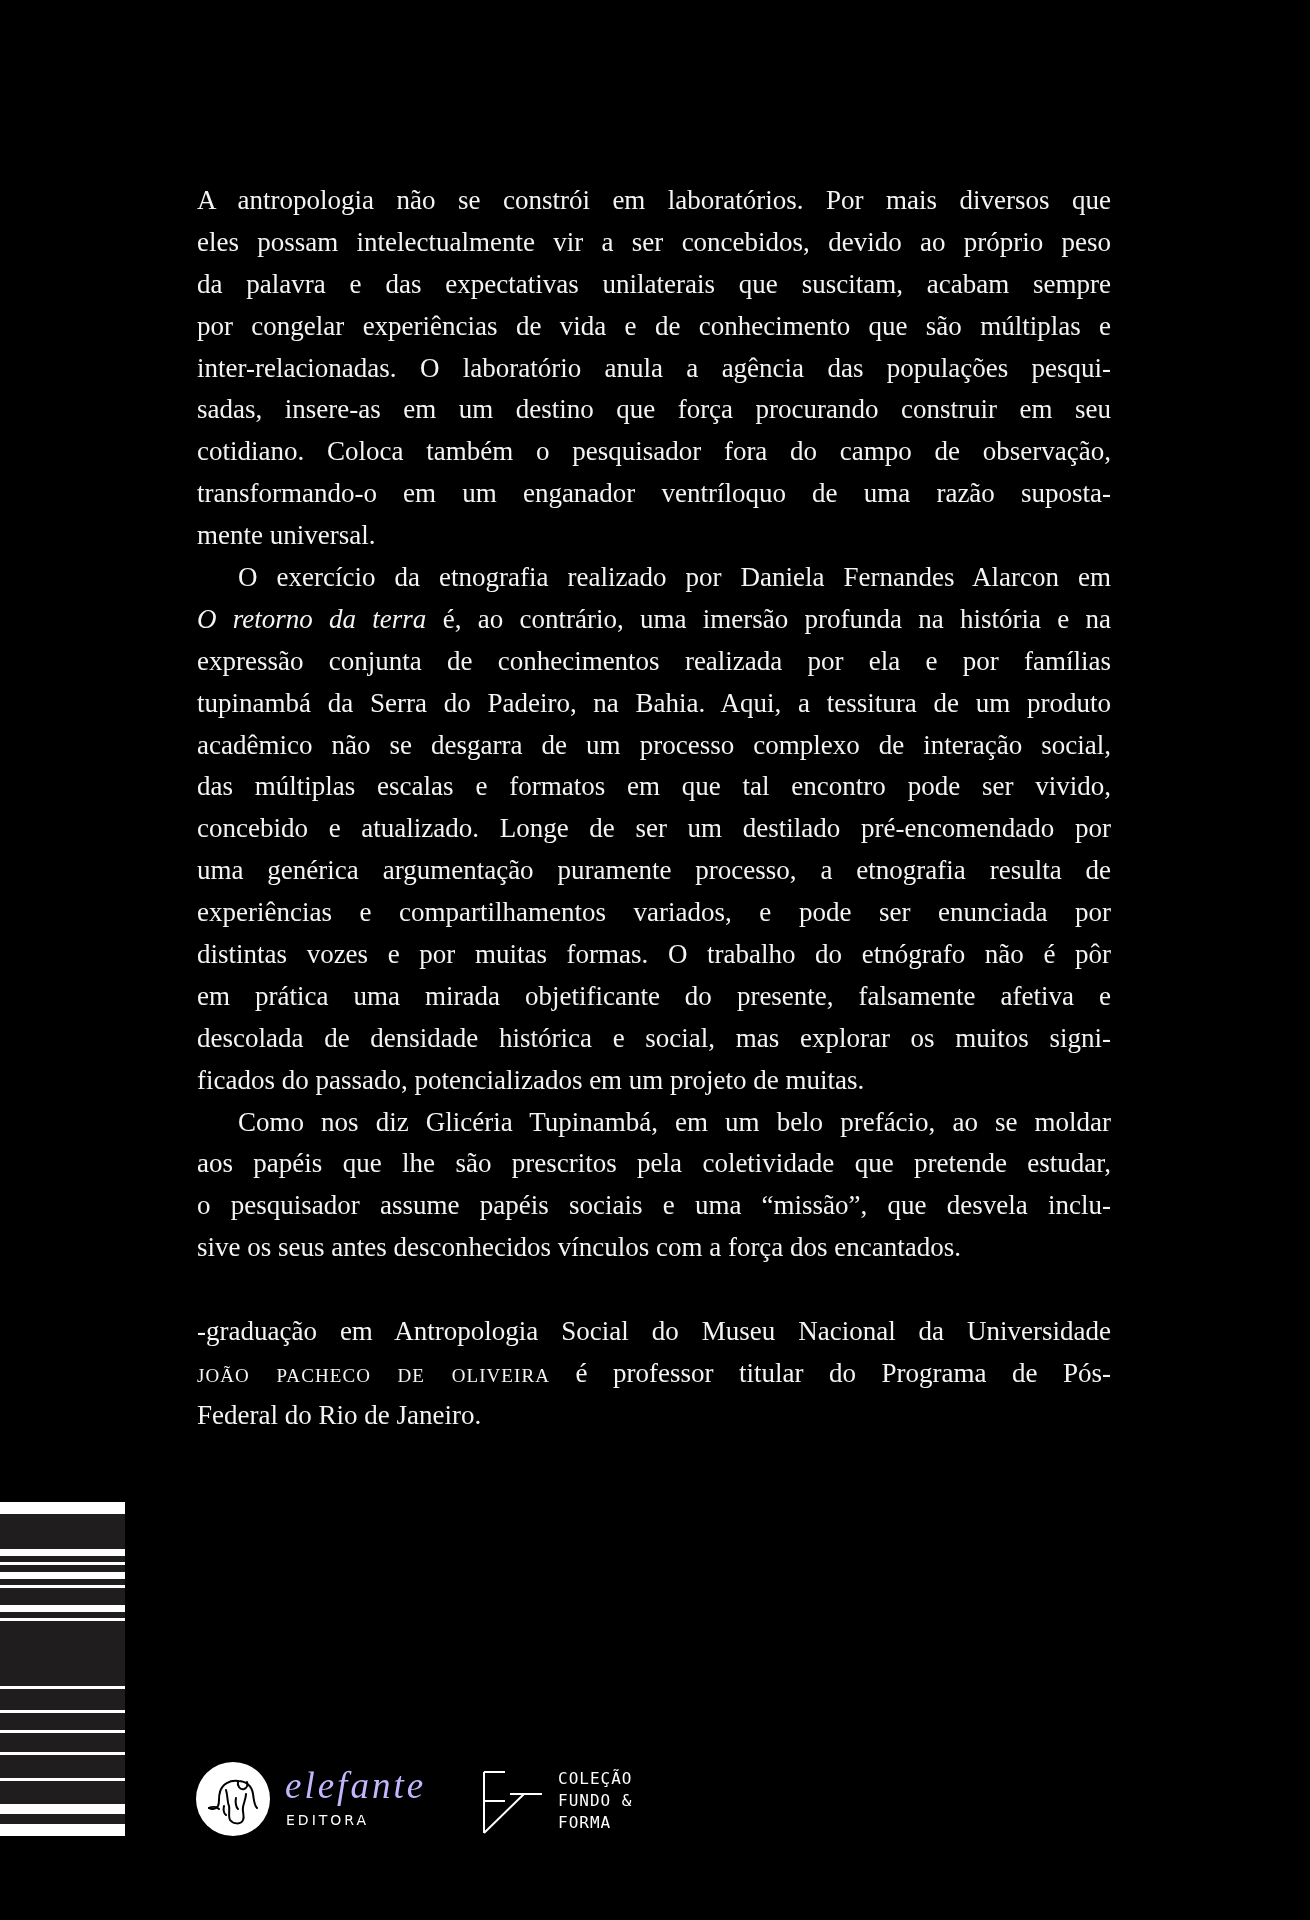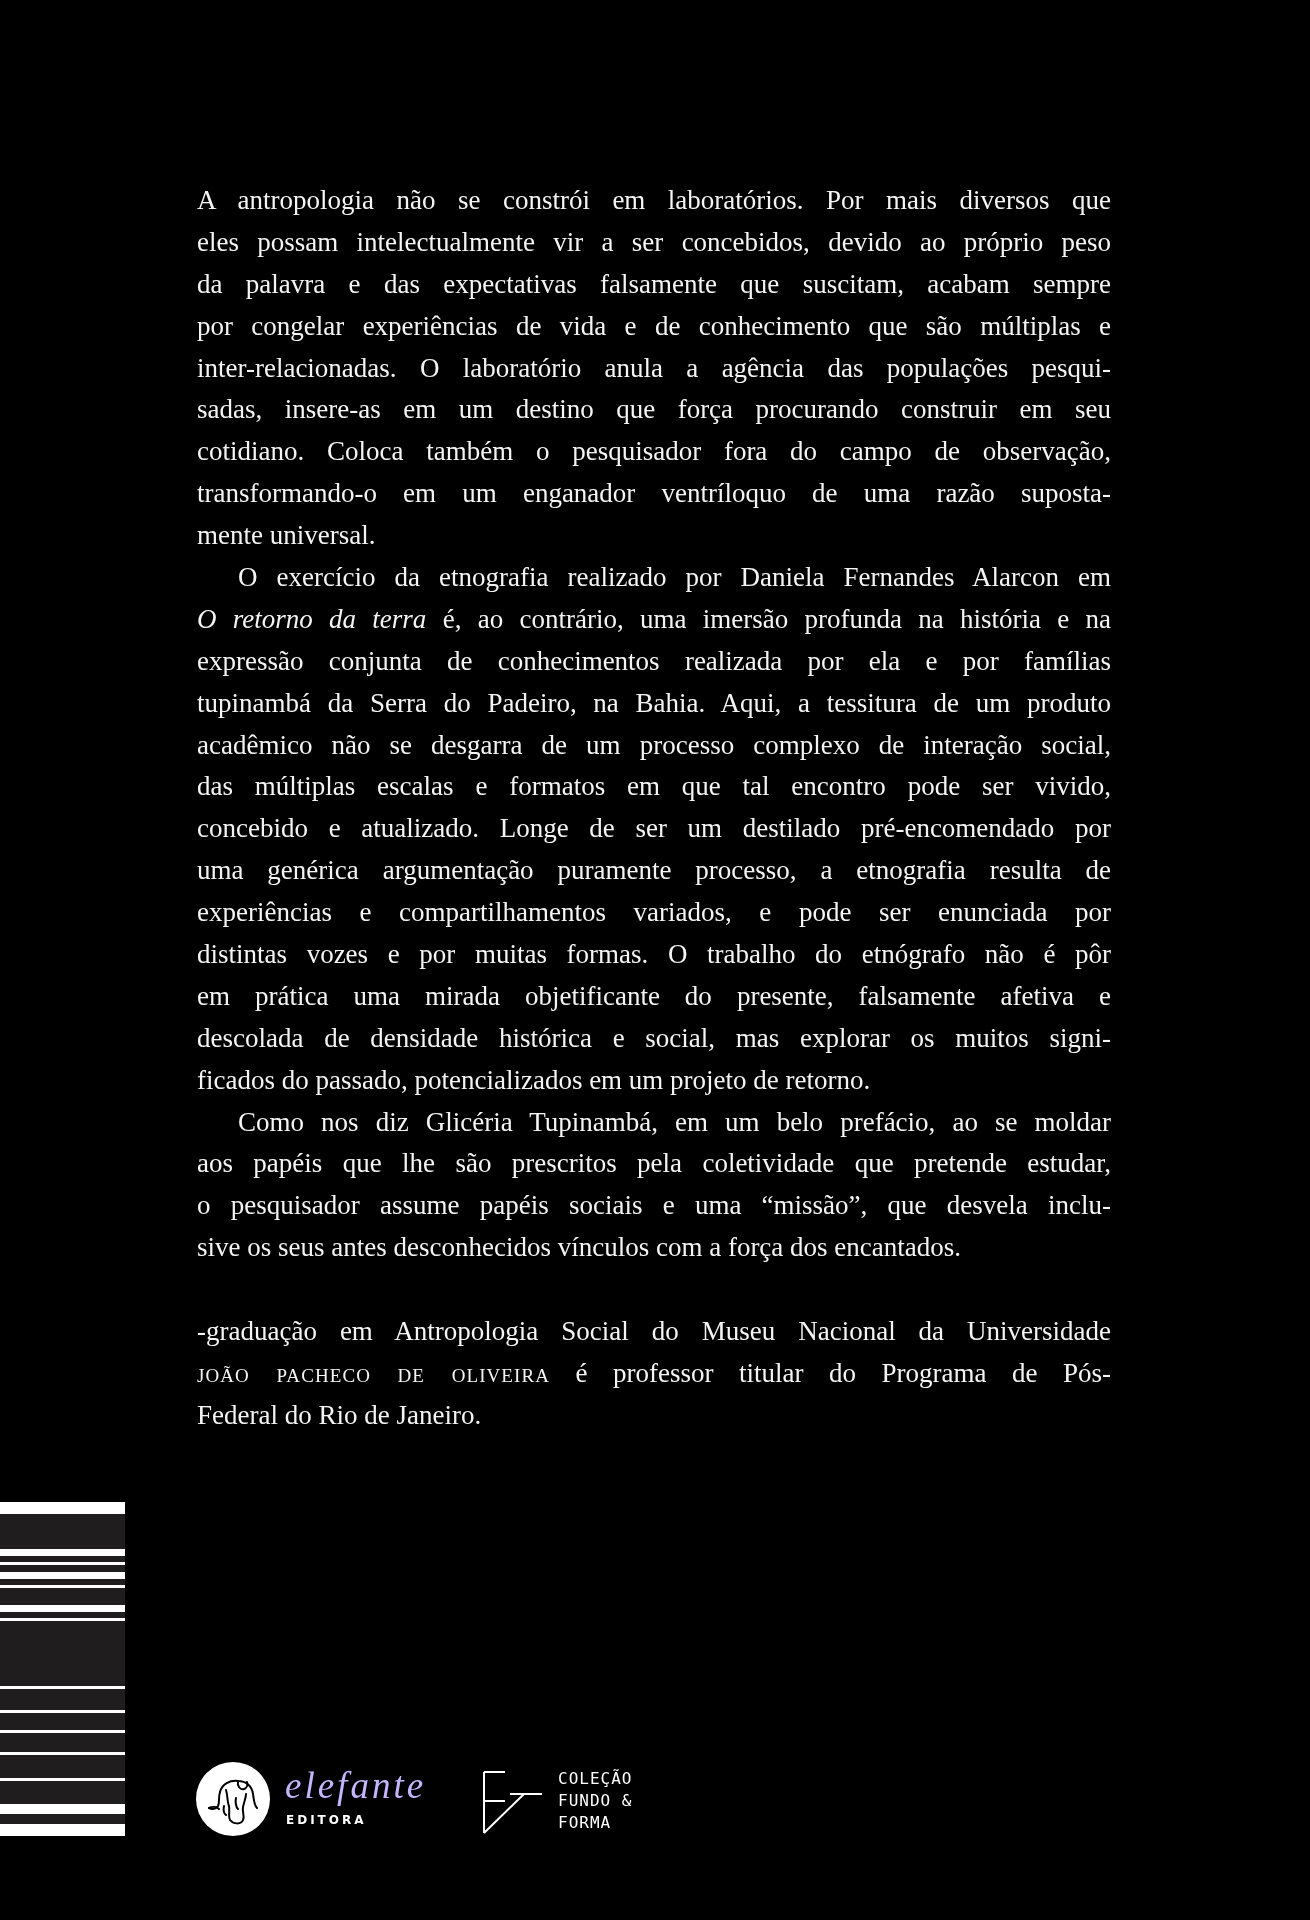--- a/index.html
+++ b/index.html
@@ -32,62 +32,62 @@
     position: absolute; left: 0; top: 0; width: 74px; height: 74px; border-radius: 50%; background: #ffffff;
   }
   .elefante-circle svg { position: absolute; left: 0; top: 0; }
   .elefante-word {
     position: absolute; left: 89px; top: 4px;
     font-family: "Liberation Serif", "DejaVu Serif", serif; font-style: italic;
     font-size: 37px; letter-spacing: 3px; color: #c4b5fd; line-height: 40px;
   }
   .elefante-sub {
     position: absolute; left: 90px; top: 50px;
-    font-family: "DejaVu Sans", "Liberation Sans", sans-serif; font-weight: bold;
-    font-size: 12px; letter-spacing: 3px; color: #ffffff; line-height: 16px;
+    font-family: "DejaVu Sans", "Liberation Sans", sans-serif; font-weight: normal;
+    font-size: 14px; letter-spacing: 3px; color: #ffffff; line-height: 16px;
   }
 
   .logo-ff { position: absolute; left: 480px; top: 1768px; width: 200px; height: 72px; }
   .logo-ff svg { position: absolute; left: 0; top: 0; }
   .ff-text {
     position: absolute; left: 78px; top: 0px;
     font-family: "DejaVu Sans Mono", "Liberation Mono", monospace; font-size: 16px;
     line-height: 22px; letter-spacing: 1px; color: #ffffff;
   }
   .ff-text span { display: block; }
 </style>
 </head>
 <body>
 
 <div class="text-block">
   <div class="paragraph">
     <span class="line">A antropologia não se constrói em laboratórios. Por mais diversos que</span>
     <span class="line">eles possam intelectualmente vir a ser concebidos, devido ao próprio peso</span>
-    <span class="line">da palavra e das expectativas falsamente que suscitam, acabam sempre</span>
+    <span class="line">da palavra e das expectativas unilaterais que suscitam, acabam sempre</span>
     <span class="line">por congelar experiências de vida e de conhecimento que são múltiplas e</span>
     <span class="line">inter-relacionadas. O laboratório anula a agência das populações pesqui-</span>
     <span class="line">sadas, insere-as em um destino que força procurando construir em seu</span>
     <span class="line">cotidiano. Coloca também o pesquisador fora do campo de observação,</span>
     <span class="line">transformando-o em um enganador ventríloquo de uma razão suposta-</span>
     <span class="line last">mente universal.</span>
   </div>
   <div class="paragraph">
     <span class="line indent">O exercício da etnografia realizado por Daniela Fernandes Alarcon em</span>
     <span class="line"><em>O retorno da terra</em> <span>é, ao contrário, uma imersão profunda na história e na</span></span>
     <span class="line">expressão conjunta de conhecimentos realizada por ela e por famílias</span>
     <span class="line">tupinambá da Serra do Padeiro, na Bahia. Aqui, a tessitura de um produto</span>
     <span class="line">acadêmico não se desgarra de um processo complexo de interação social,</span>
     <span class="line">das múltiplas escalas e formatos em que tal encontro pode ser vivido,</span>
     <span class="line">concebido e atualizado. Longe de ser um destilado pré-encomendado por</span>
     <span class="line">uma genérica argumentação puramente processo, a etnografia resulta de</span>
     <span class="line">experiências e compartilhamentos variados, e pode ser enunciada por</span>
     <span class="line">distintas vozes e por muitas formas. O trabalho do etnógrafo não é pôr</span>
     <span class="line">em prática uma mirada objetificante do presente, falsamente afetiva e</span>
     <span class="line">descolada de densidade histórica e social, mas explorar os muitos signi-</span>
-    <span class="line last">ficados do passado, potencializados em um projeto de retorno.</span>
+    <span class="line last">ficados do passado, potencializados em um projeto de muitas.</span>
   </div>
   <div class="paragraph">
     <span class="line indent">Como nos diz Glicéria Tupinambá, em um belo prefácio, ao se moldar</span>
     <span class="line">aos papéis que lhe são prescritos pela coletividade que pretende estudar,</span>
     <span class="line">o pesquisador assume papéis sociais e uma “missão”, que desvela inclu-</span>
     <span class="line last">sive os seus antes desconhecidos vínculos com a força dos encantados.</span>
   </div>
   <div class="paragraph bio">
     <span class="line">-graduação em Antropologia Social do Museu Nacional da Universidade</span>
     <span class="line"><span class="smallcaps">joão pacheco de oliveira</span> <span>é professor titular do Programa de Pós-</span></span>

